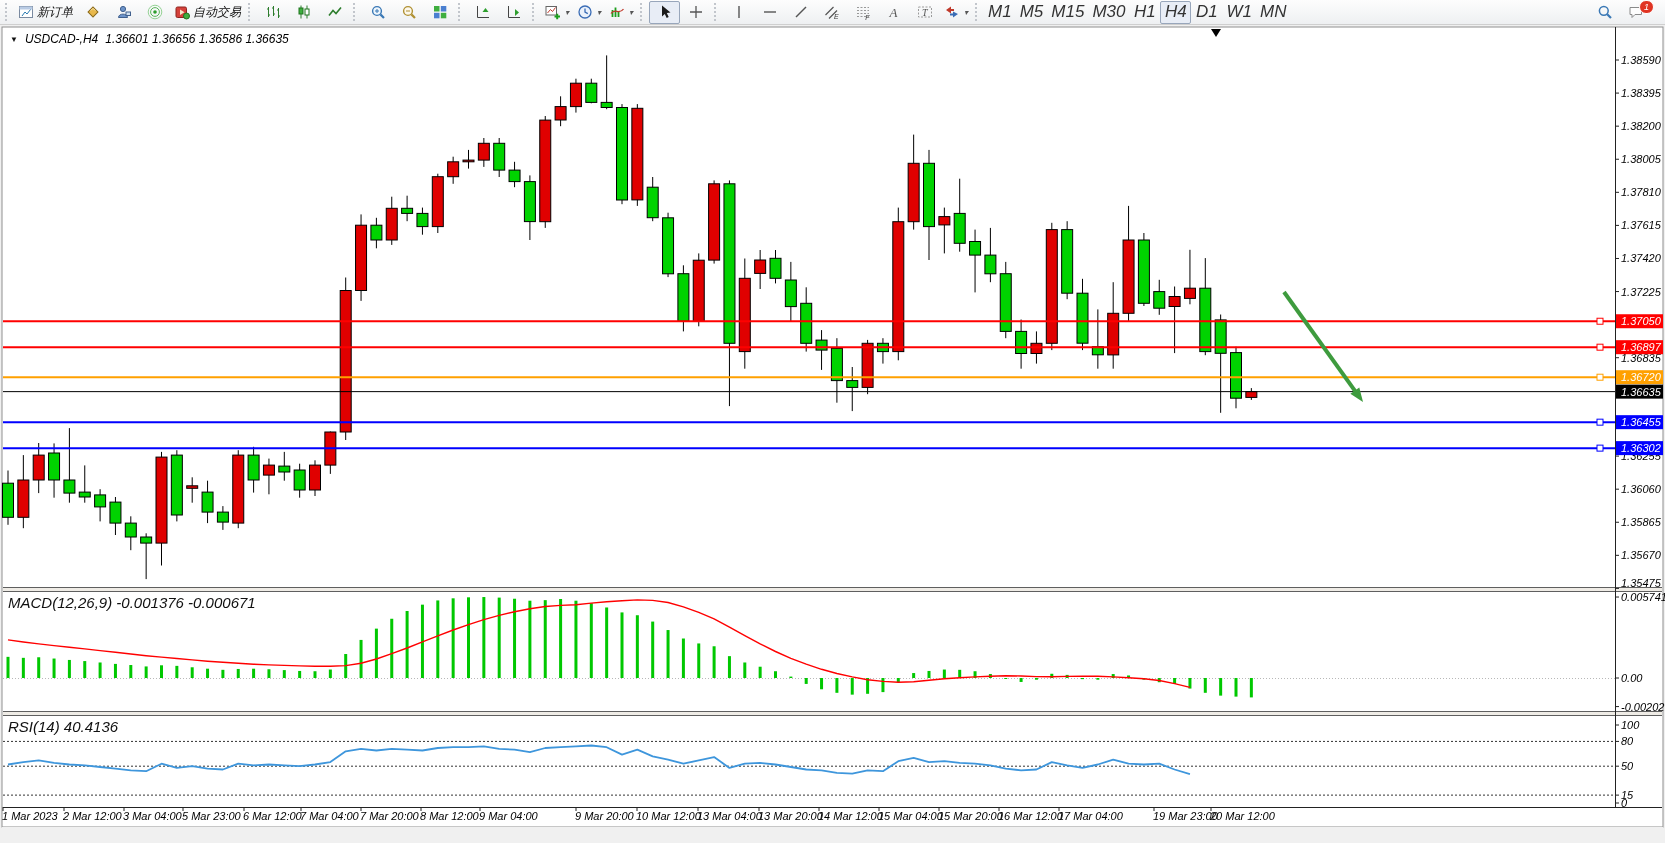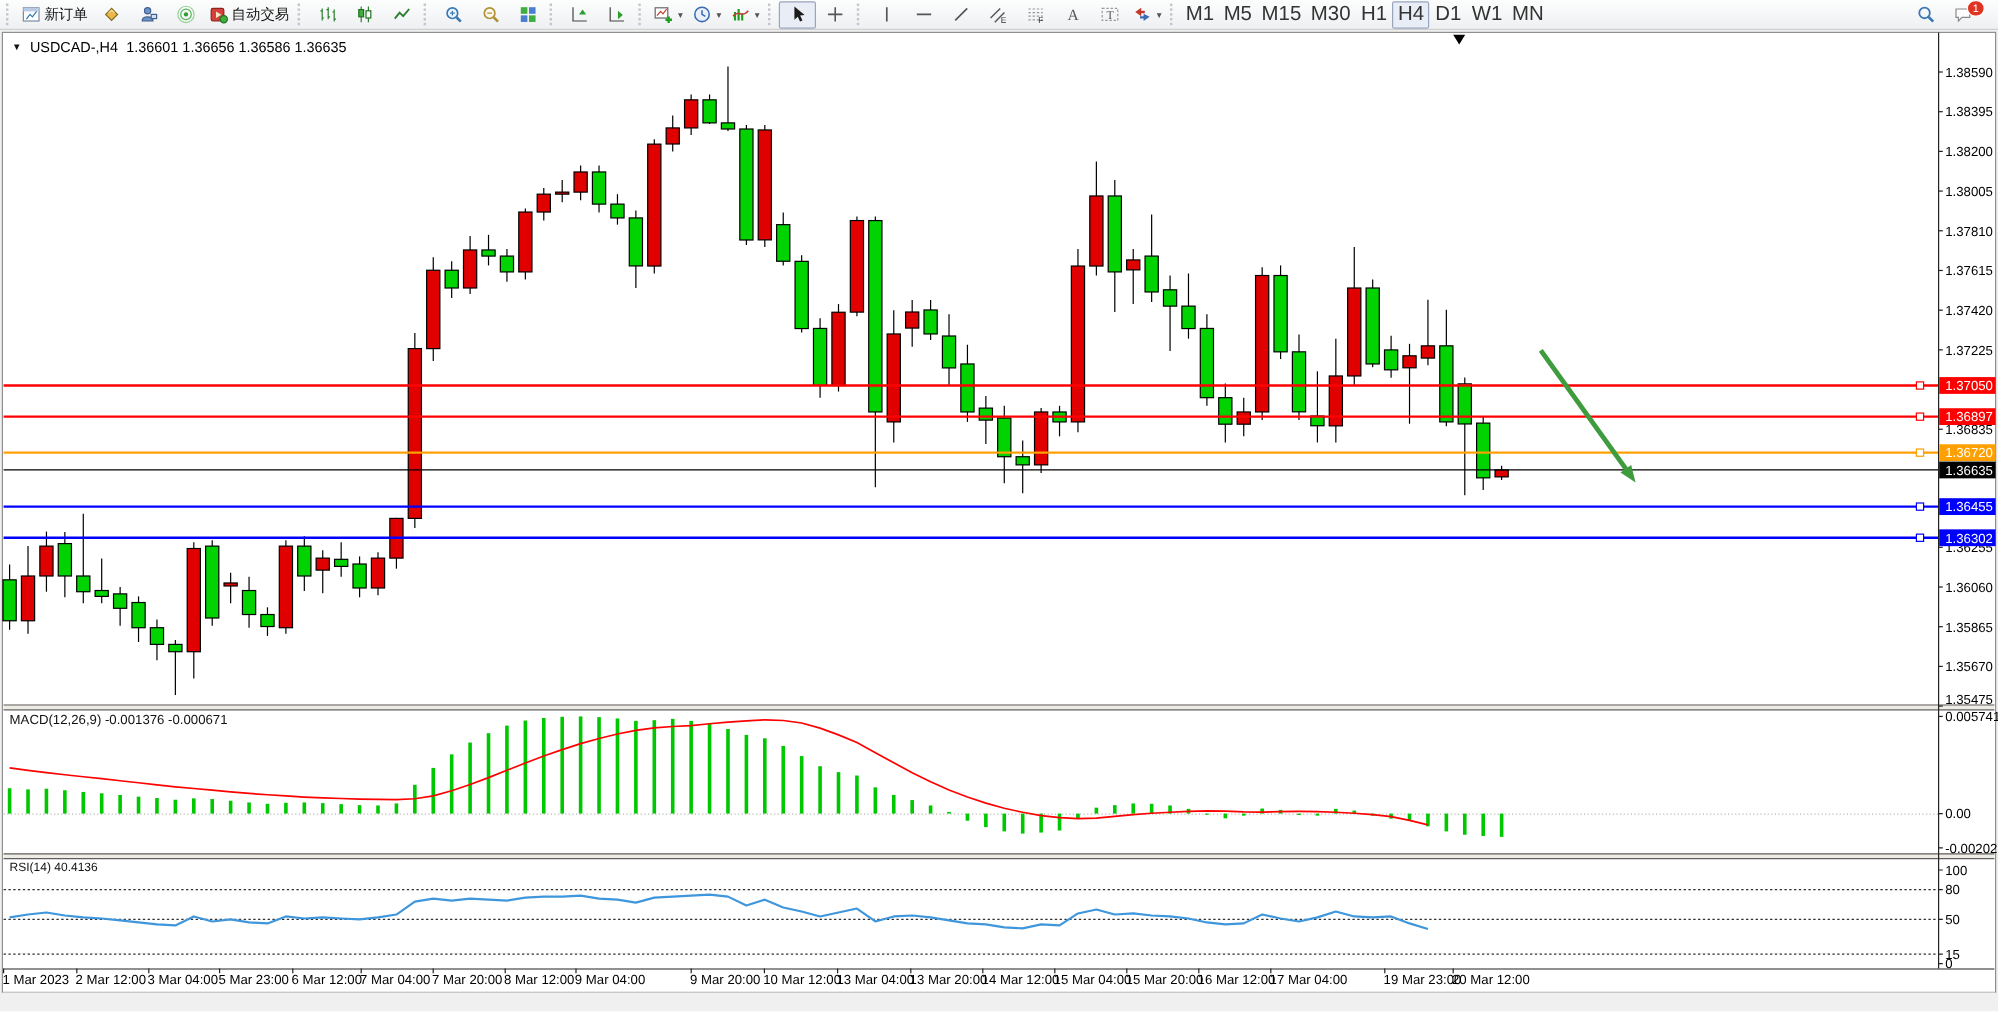--- a/index.html
+++ b/index.html
@@ -1,35 +1,35 @@
 <!DOCTYPE html>
 <html><head>
 <meta charset="utf-8">
 <style>
   html,body{margin:0;padding:0;background:#fff;}
-  #app{position:relative;width:1665px;height:843px;background:#f0f0f0;font-family:"Liberation Sans",sans-serif;overflow:hidden;}
+  #app{position:relative;width:1665px;height:843px;background:#f0f0f0;font-family:"Liberation Sans",sans-serif;overflow:hidden;font-style:italic;}
   #toolbar{position:absolute;left:0;top:0;width:1665px;height:25px;display:flex;align-items:center;
     background:linear-gradient(#fdfdfd,#eef0f2);border-bottom:1px solid #cfcfcf;padding-left:2px;box-sizing:border-box;z-index:5;}
   .grip{width:4px;height:18px;margin:0 3px;border-left:2px dotted #c2c6cc;}
   .btn{position:relative;height:21px;min-width:23px;display:flex;align-items:center;justify-content:center;gap:3px;
     padding:0 3px;border:1px solid transparent;border-radius:2px;font-size:12px;color:#222;cursor:default;white-space:nowrap;}
   .btn.pressed{background:#e8edf6;border-color:#98a6bb;text-align:center;}
   .btn .lbl{font-size:12px;color:#111;}
   .btn.tf .lbl{font-size:17px;color:#333;}
   .icon{width:16px;height:16px;display:inline-block;line-height:0;}
   .icon svg{width:16px;height:16px;}
   .dd{font-size:8px;color:#555;margin-left:1px;}
   .spacer{flex:1;}
   .badge{position:absolute;top:-2px;right:-4px;background:#e03423;color:#fff;border-radius:8px;font-size:9px;
     line-height:12px;padding:0 4px;border:1px solid #fff;}
   #plot{position:absolute;left:0;top:0;width:1665px;height:843px;}
   #chart-title{position:absolute;left:10px;top:32px;font-size:12px;color:#000;display:flex;gap:7px;align-items:center;z-index:3;}
   #chart-title .tri{font-size:8px;color:#111;}
-  #macd-label{position:absolute;left:8px;top:594px;font-size:11px;color:#111;z-index:3;}
-  #rsi-label{position:absolute;left:8px;top:718px;font-size:10px;color:#111;z-index:3;}
+  #macd-label{position:absolute;left:8px;top:594px;font-size:15px;color:#111;z-index:3;}
+  #rsi-label{position:absolute;left:8px;top:718px;font-size:15px;color:#111;z-index:3;}
 </style>
 </head>
 <body>
 
 <div id="app">
   <div id="toolbar">
       <div class="grip"></div>
       <div class="btn">
         <span class="icon"><svg viewBox="0 0 16 16">
             <rect x="1.5" y="2.5" width="13" height="11" fill="#fff" stroke="#7a8aa0"></rect>

